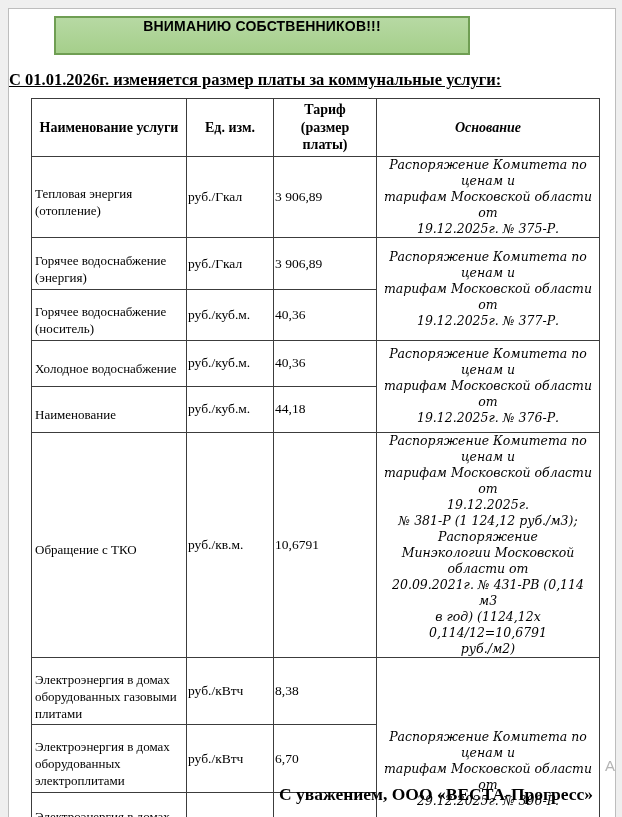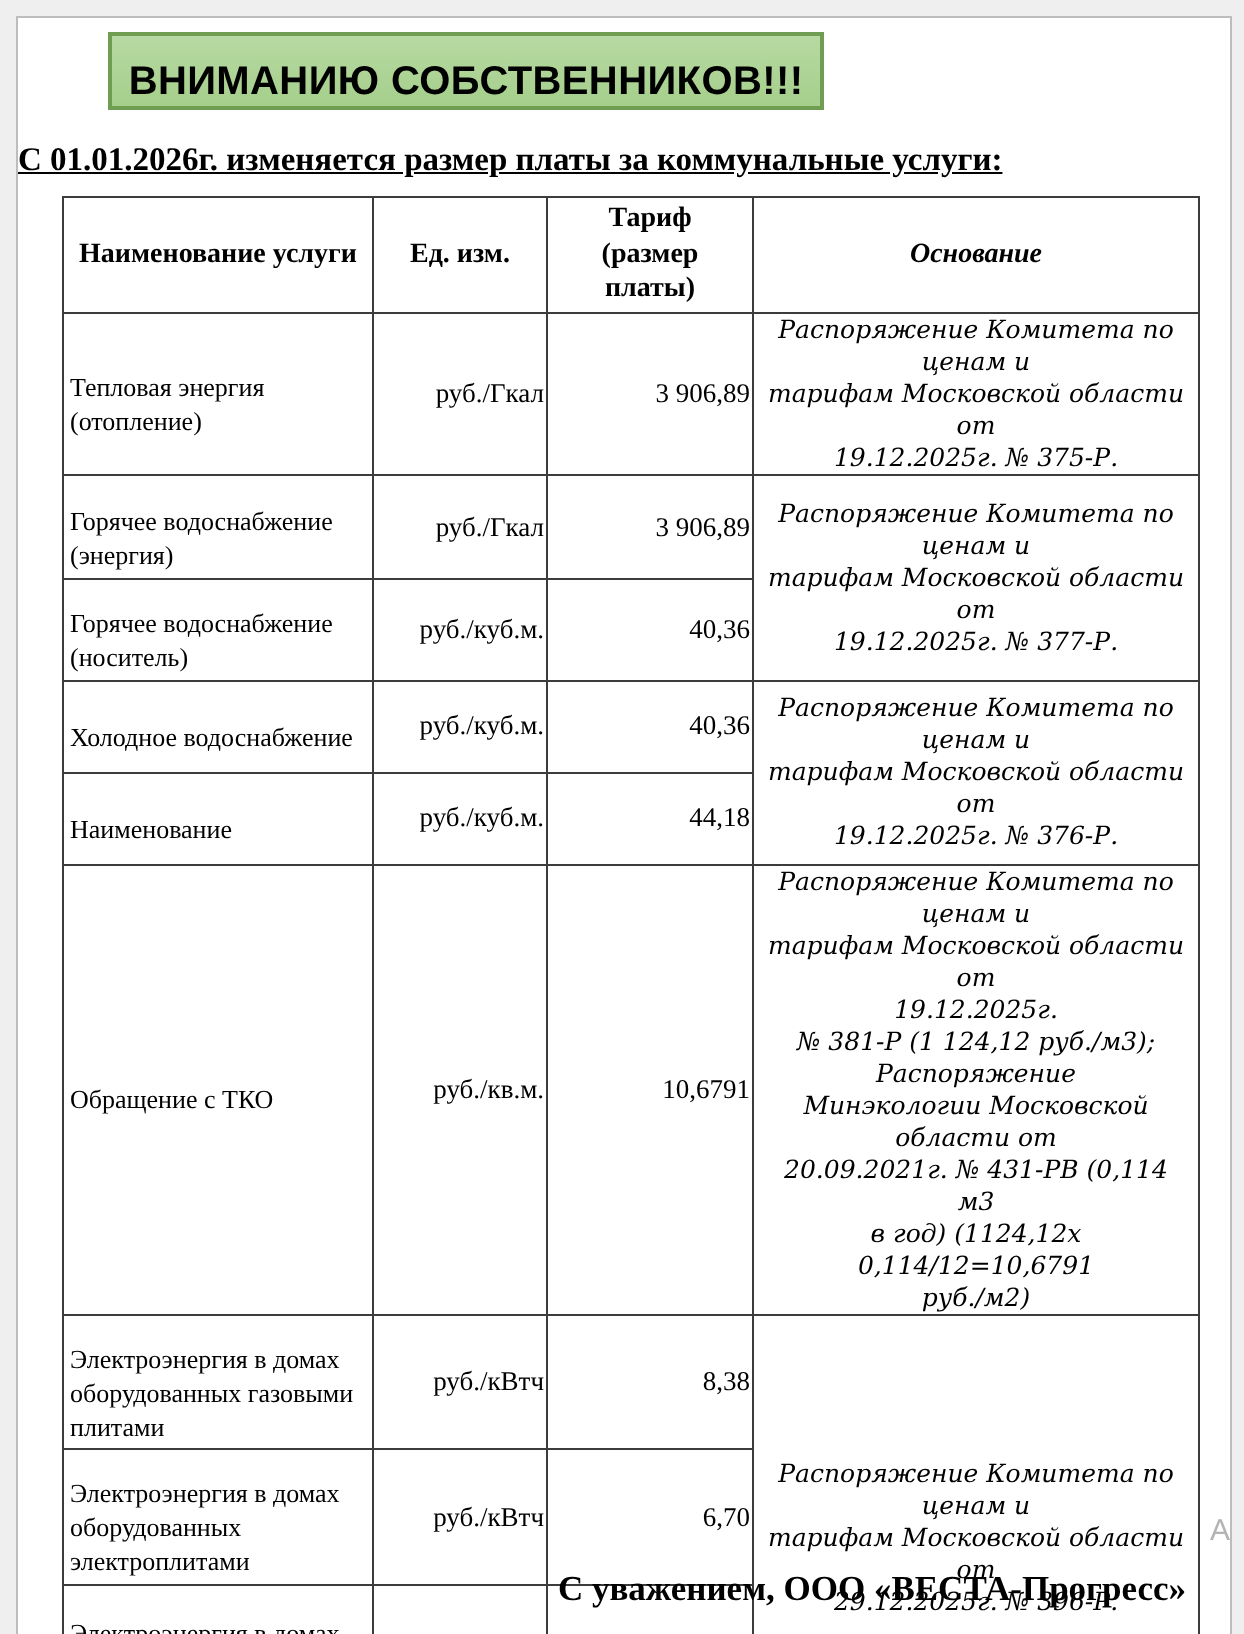--- a/index.html
+++ b/index.html
@@ -14,26 +14,26 @@
   .page {
     position:absolute;
     left:8px; top:8px;
     width:608px; height:815px;
     background:#ffffff;
     border:1px solid #bdbdbd;
   }
   .banner {
     position:absolute;
     left:45px; top:7px;
-    width:358px; height:39px;
+    width:416px; height:39px;
     background:linear-gradient(180deg,#b7d9a3 0%,#a5cf8b 100%);
     border:2px solid #6f9e53;
-    display:flex; align-items:flex-end; justify-content:center;
+    display:flex; align-items:flex-start; justify-content:center;
     font-family:"Liberation Sans", sans-serif;
-    font-weight:bold; font-size:20px;
+    font-weight:bold; font-size:14px;
     letter-spacing:0.2px;
   }
   .subtitle {
     position:absolute;
     top:61px; left:0; width:100%;
     text-align:left;
     font-weight:bold;
     font-size:16.5px;
     text-decoration:underline;
   }
@@ -60,21 +60,21 @@
   }
   td.hdr-basis { font-style:italic; }
   td.svc {
     font-size:13px;
     text-align:left;
     padding:14px 2px 2px 3px;
     line-height:1.3;
   }
   td.ctr {
     font-size:13.5px;
-    text-align:right;
+    text-align:left;
     padding:1px;
   }
   td.basis {
     font-family:"DejaVu Serif", serif;
     font-style:italic;
     font-size:12.5px;
     text-align:center;
     white-space:pre-line;
     line-height:1.28;
     padding:0 4px;

